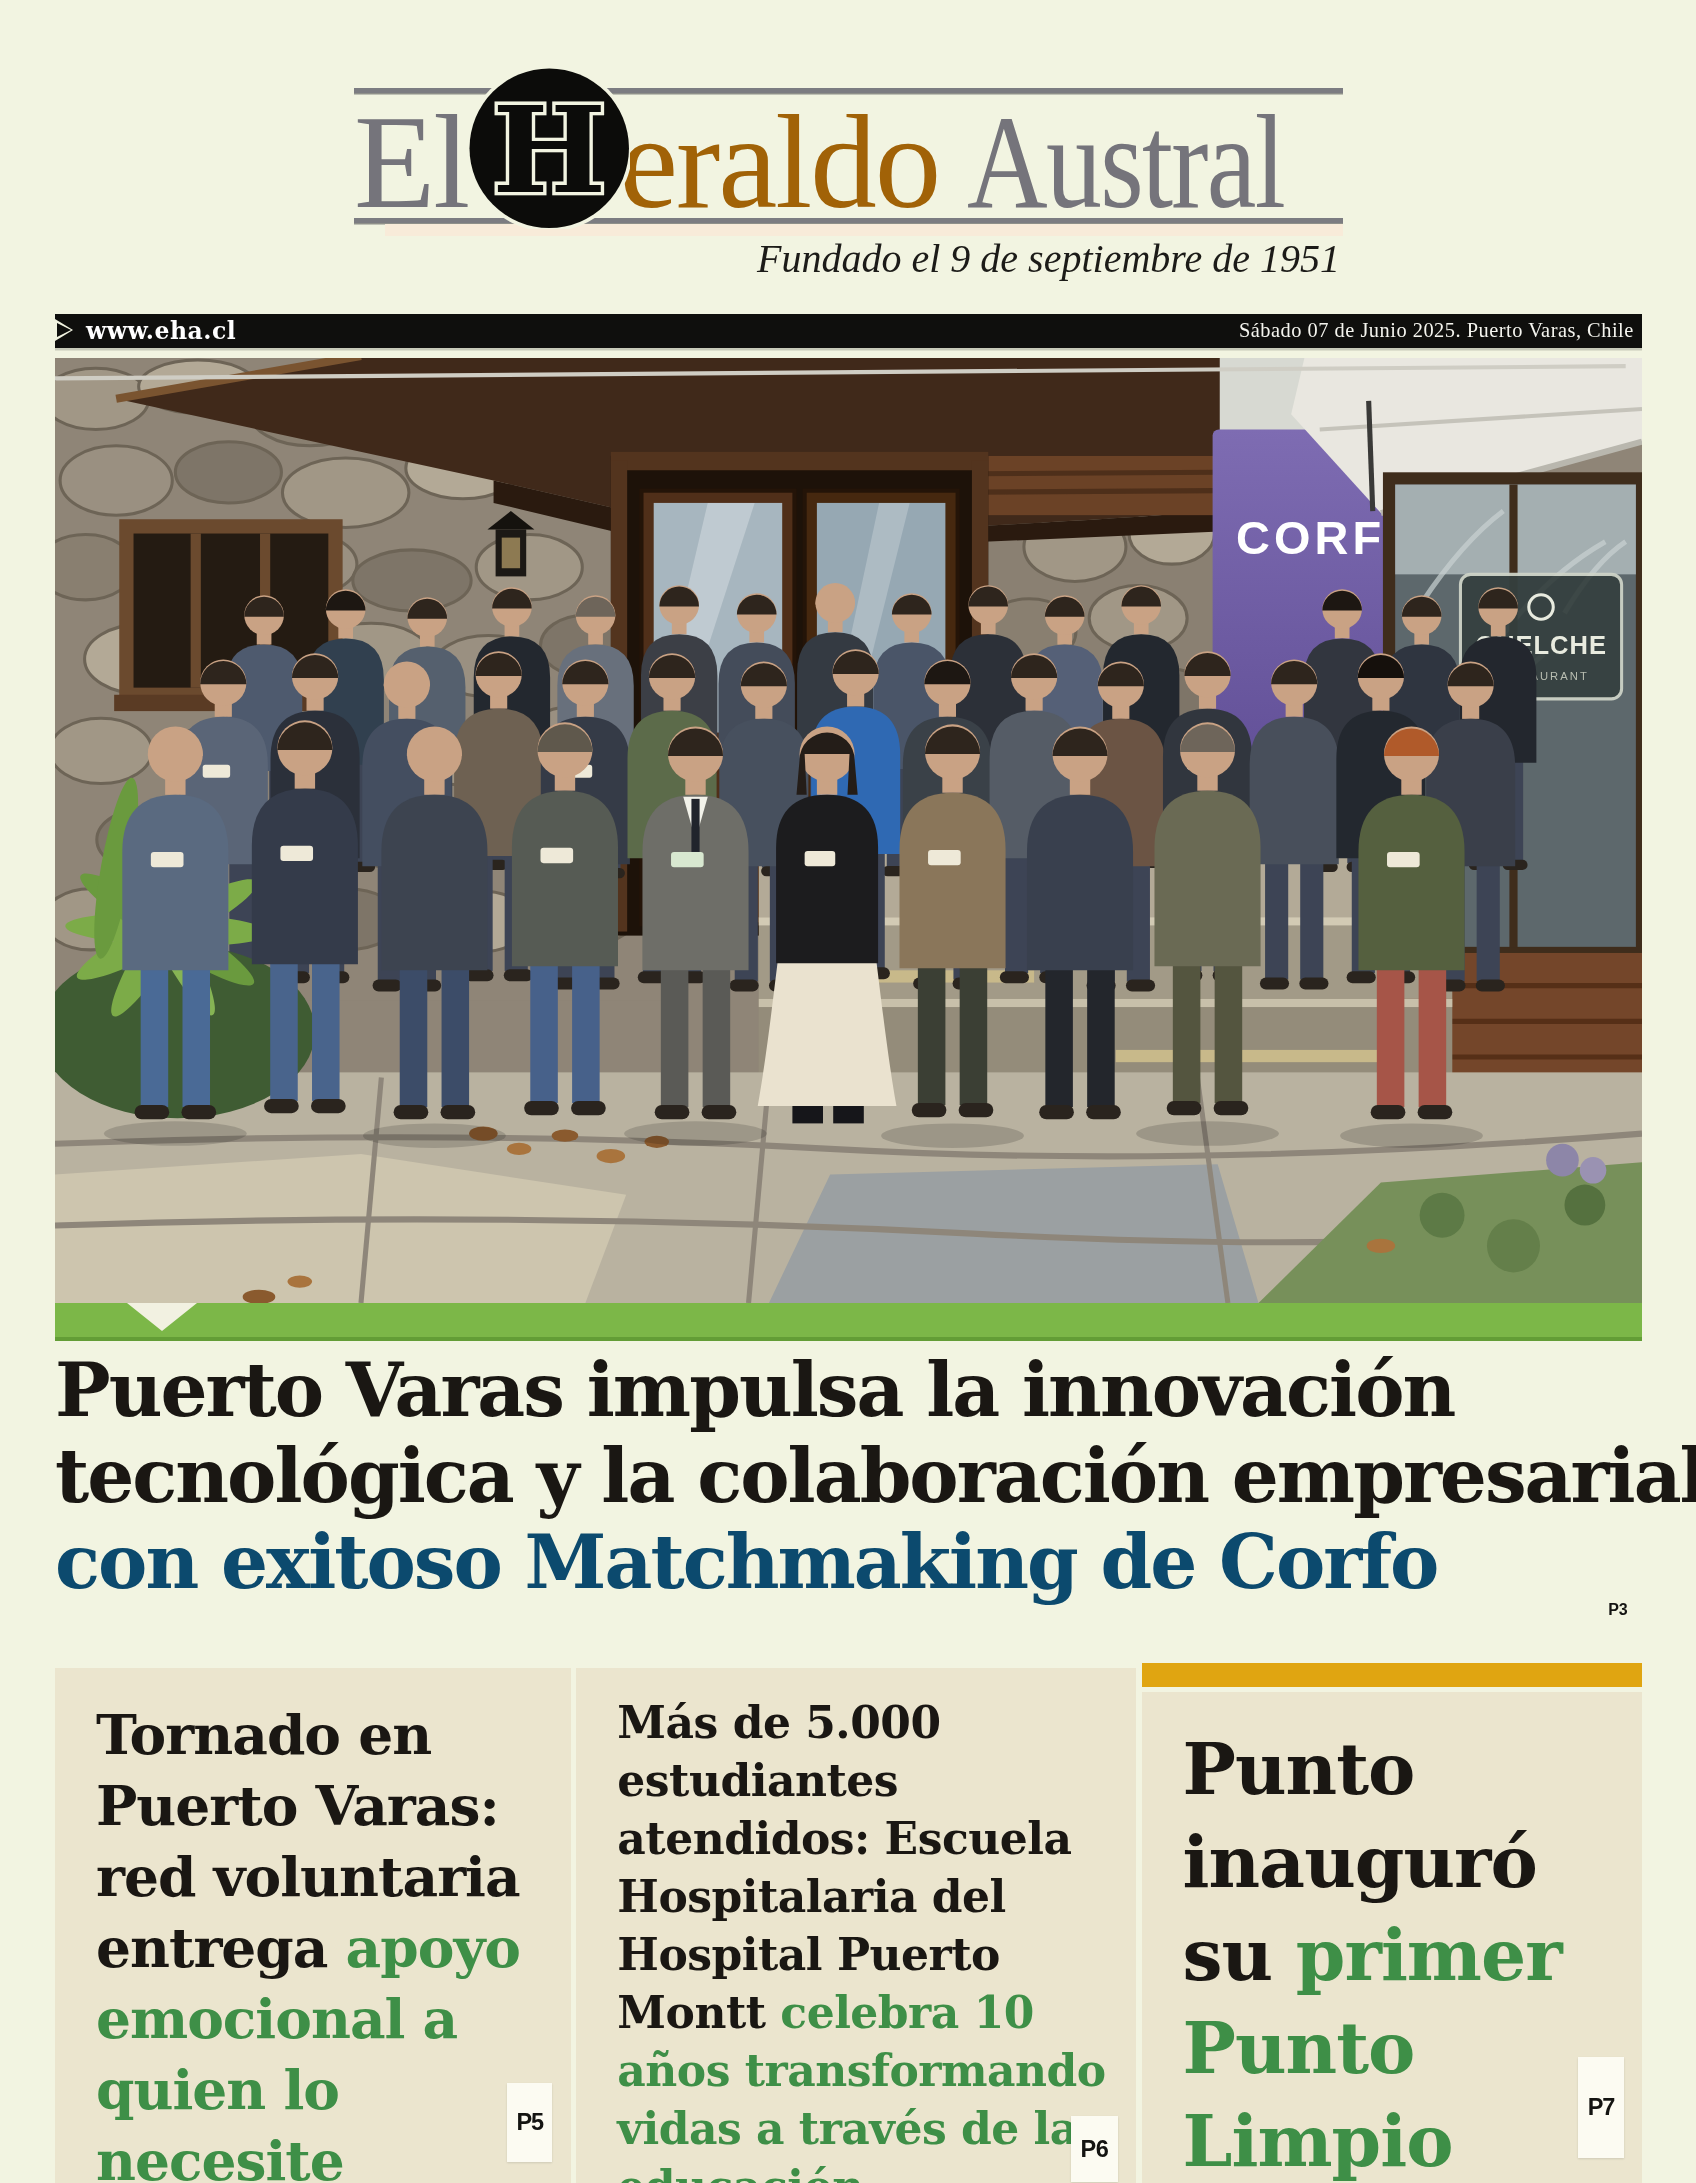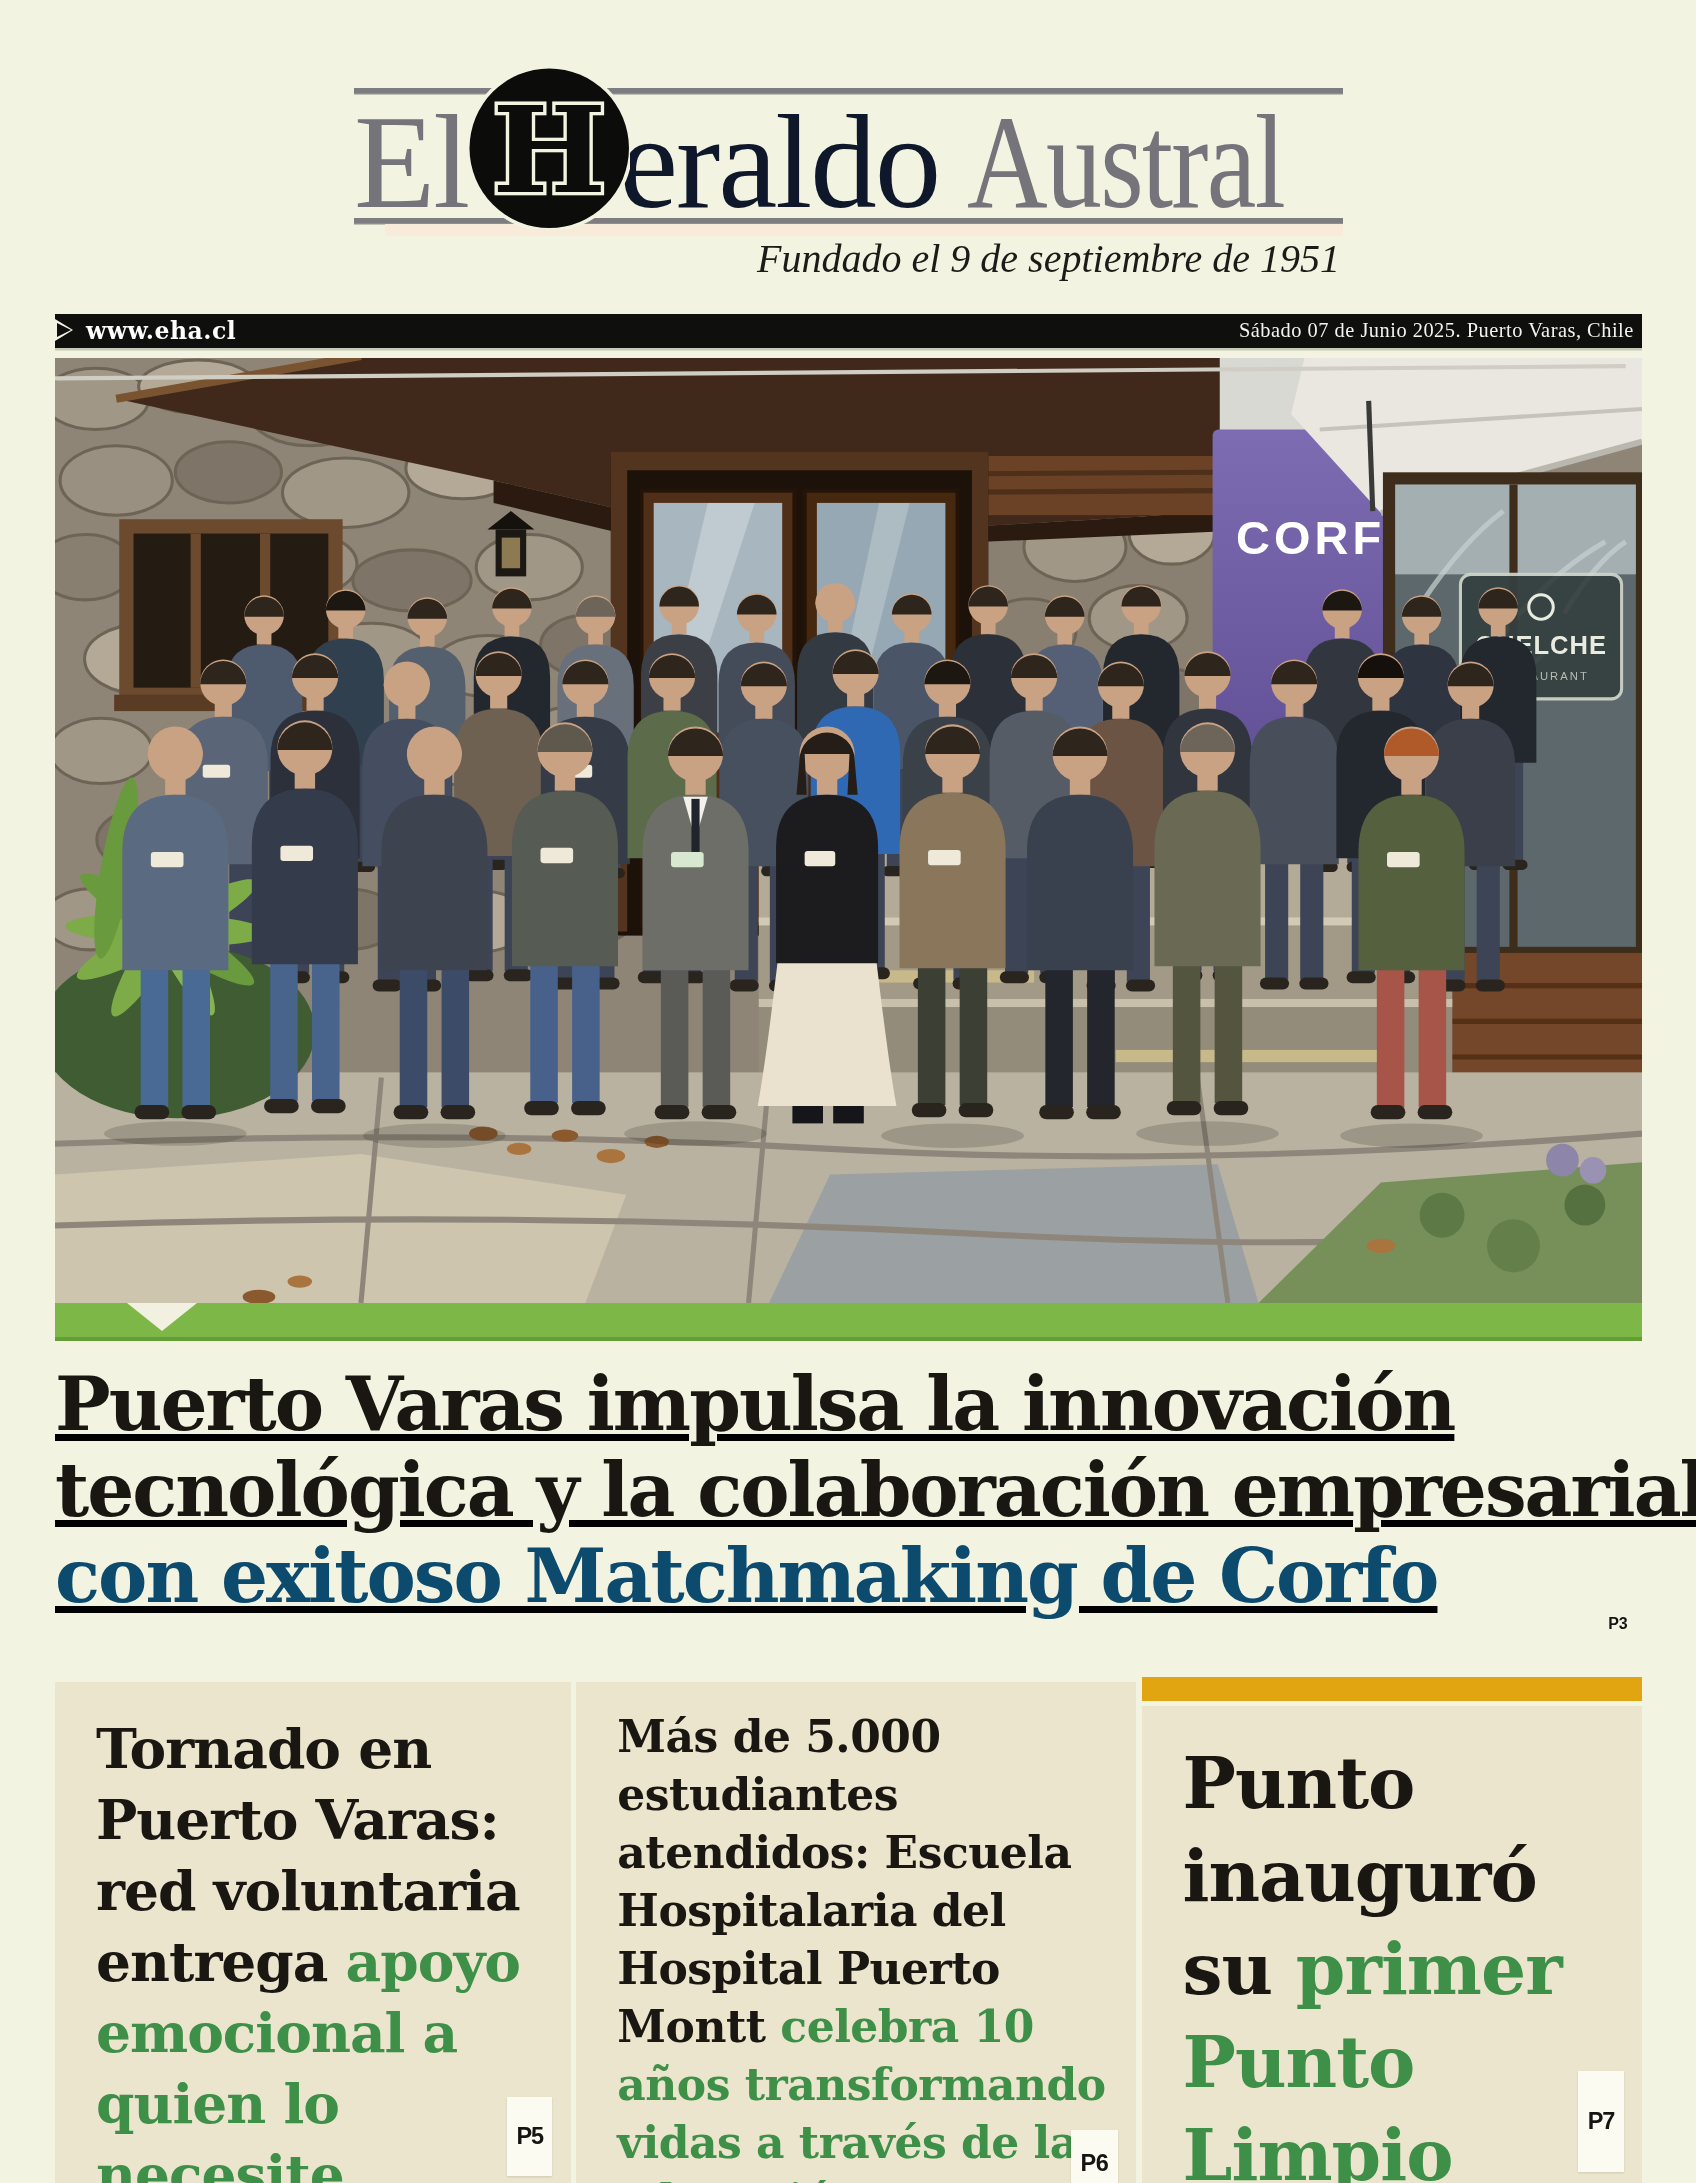--- a/index.html
+++ b/index.html
@@ -16,21 +16,21 @@
   .logo-wrap{position:relative;width:989px;height:286px;margin:0 auto;}
   .rule{position:absolute;left:0;right:0;height:4.6px;background:#7c7c81;box-shadow:0 1.5px 0 rgba(60,60,66,.55);}
   .rule-top{top:88px;}
   .rule-bottom{top:218px;}
   .peach-band{position:absolute;left:31px;right:0;top:224px;height:12.2px;background:#f8ebd9;}
   .logo-line{
     position:absolute;top:96px;left:0;right:0;
     text-align:center;line-height:1;font-size:133px;white-space:nowrap;
   }
   .logo-gray{color:#75747b;letter-spacing:-2px;}
-  .logo-black{color:#0f172a;letter-spacing:-2px;margin-left:-7.1px;}
+  .logo-black{color:#a16207;letter-spacing:-2px;margin-left:-7.1px;}
   .logo-austral{display:inline-block;transform:scaleX(.84);transform-origin:left bottom;margin-left:28px;}
   .hmark{display:inline-block;width:161px;height:161px;vertical-align:middle;position:relative;top:-28px;margin:0 -4.1px 0 1px;}
   .tagline{
     position:absolute;top:239px;left:0;right:3.1px;
     text-align:right;font-style:italic;font-size:40px;color:#1c1b18;line-height:1;
   }
 
   
   .infobar{
     position:relative;margin:27.5px 55px 0;height:34px;background:#0f0f0d;
@@ -60,21 +60,21 @@
     position:relative;margin:0 55px;height:34px;background:#7cb748;
     border-bottom:4.1px solid #639d36;
   }
   .photo-bar .tri{
     position:absolute;left:72px;top:0;width:0;height:0;
     border-left:35px solid transparent;border-right:35px solid transparent;
     border-top:28.6px solid #f2f1e1;
   }
 
   
-  .headline{position:relative;margin:20px 55px 0;height:286px;text-decoration:underline;}
+  .headline{position:relative;margin:6px 55px 0;height:286px;}
   .headline .hl{
     font-family:"DejaVu Serif", serif;font-weight:bold;
     font-size:74px;line-height:86px;letter-spacing:-2px;color:#1a1713;white-space:nowrap;
   }
   .headline .hl-green{color:#0c4a6e;}
   .headline .pref{
     position:absolute;right:14.3px;bottom:13.3px;
     font-family:"Liberation Sans", sans-serif;font-weight:bold;font-size:16px;color:#141412;
   }
 

